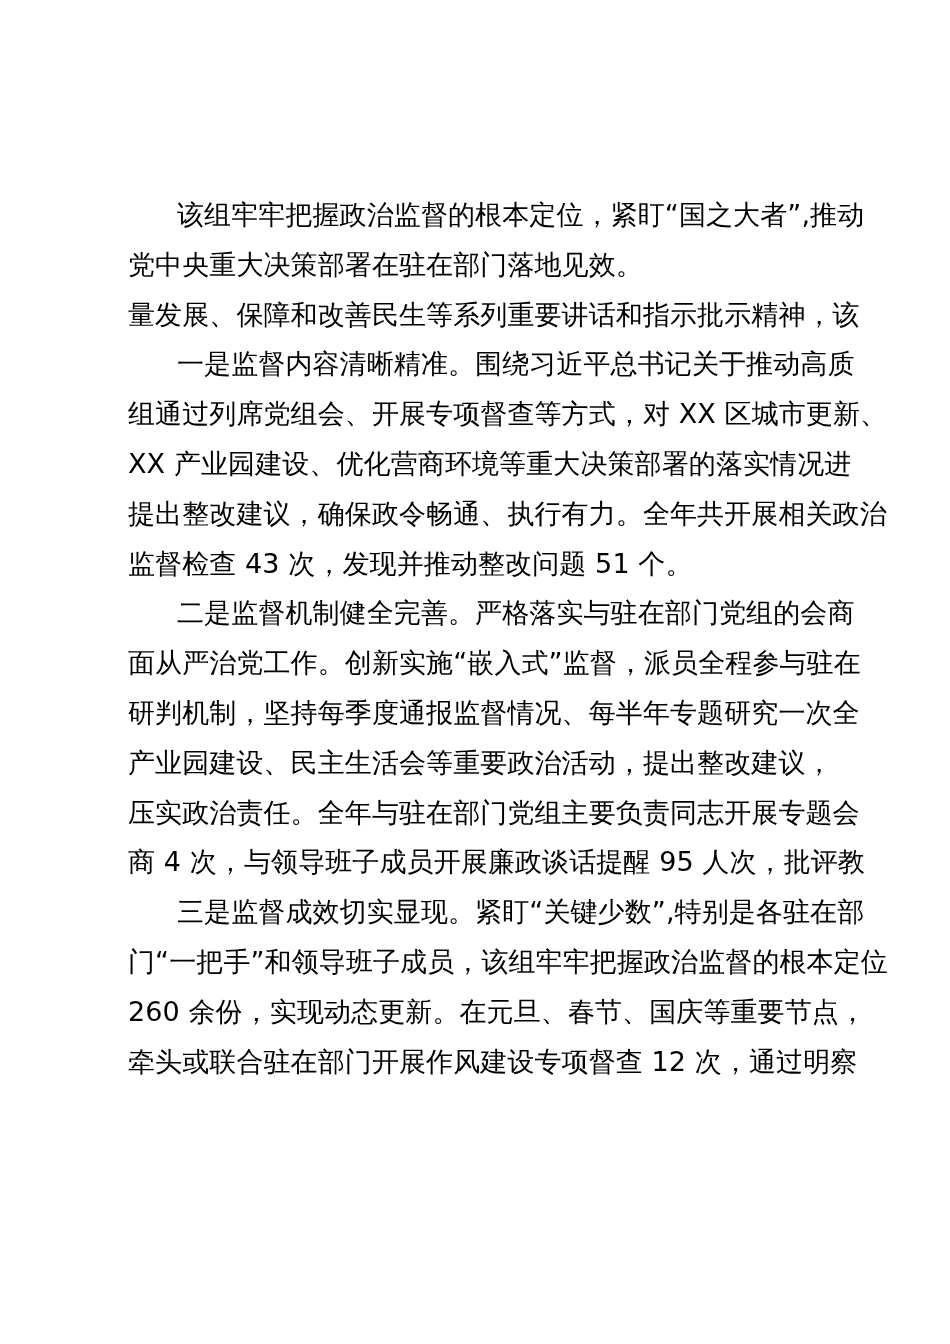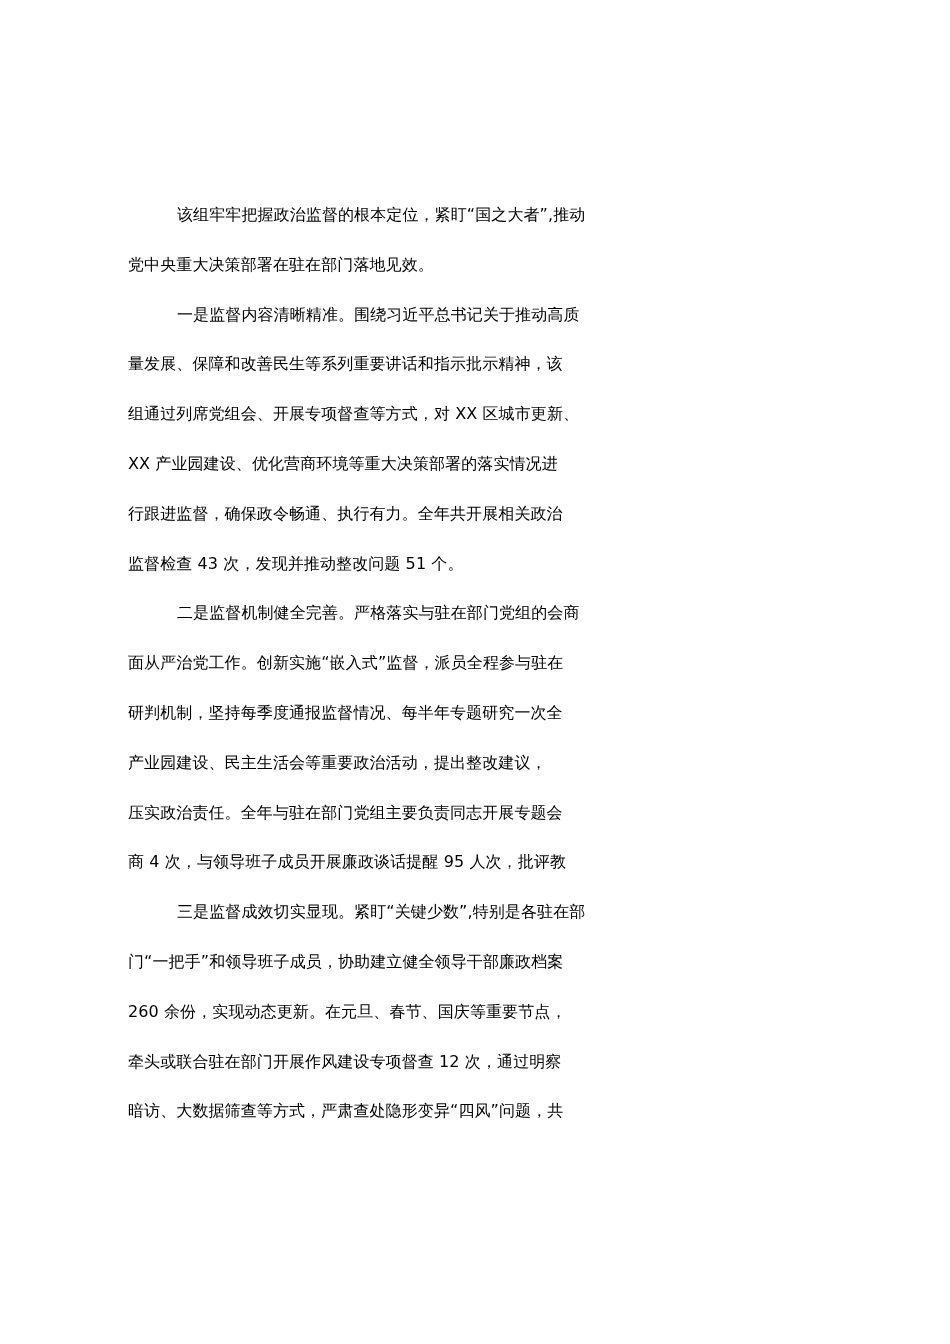--- a/index.html
+++ b/index.html
@@ -3,21 +3,21 @@
   <meta charset="utf-8">
   <style>
     html, body { margin: 0; padding: 0; background: #ffffff; }
     body { width: 950px; height: 1344px; position: relative; overflow: hidden; }
     .page {
       position: absolute;
       left: 128px;
       top: 190px;
       width: 700px;
       font-family: "DejaVu Sans", sans-serif;
-      font-size: 16px;
+      font-size: 27px;
       line-height: 49.8px;
       color: #000000;
       letter-spacing: 0.1px;
     }
     .para {
       margin: 0;
       padding: 0;
       white-space: nowrap;
     }
     .line { display: block; height: 49.8px; }
@@ -25,35 +25,34 @@
   </style>
 </head>
 <body>
 
 <div class="page">
   <div class="para">
     <span class="line indent">该组牢牢把握政治监督的根本定位，紧盯“国之大者”,推动</span>
     <span class="line">党中央重大决策部署在驻在部门落地见效。</span>
   </div>
   <div class="para">
+    <span class="line">量发展、保障和改善民生等系列重要讲话和指示批示精神，该</span>
     <span class="line indent">一是监督内容清晰精准。围绕习近平总书记关于推动高质</span>
-    <span class="line">量发展、保障和改善民生等系列重要讲话和指示批示精神，该</span>
     <span class="line">组通过列席党组会、开展专项督查等方式，对 XX 区城市更新、</span>
     <span class="line">XX 产业园建设、优化营商环境等重大决策部署的落实情况进</span>
-    <span class="line">行跟进监督，确保政令畅通、执行有力。全年共开展相关政治</span>
+    <span class="line">提出整改建议，确保政令畅通、执行有力。全年共开展相关政治</span>
     <span class="line">监督检查 43 次，发现并推动整改问题 51 个。</span>
   </div>
   <div class="para">
     <span class="line indent">二是监督机制健全完善。严格落实与驻在部门党组的会商</span>
     <span class="line">面从严治党工作。创新实施“嵌入式”监督，派员全程参与驻在</span>
     <span class="line">研判机制，坚持每季度通报监督情况、每半年专题研究一次全</span>
     <span class="line">产业园建设、民主生活会等重要政治活动，提出整改建议，</span>
     <span class="line">压实政治责任。全年与驻在部门党组主要负责同志开展专题会</span>
     <span class="line">商 4 次，与领导班子成员开展廉政谈话提醒 95 人次，批评教</span>
   </div>
   <div class="para">
     <span class="line indent">三是监督成效切实显现。紧盯“关键少数”,特别是各驻在部</span>
-    <span class="line">门“一把手”和领导班子成员，协助建立健全领导干部廉政档案</span>
+    <span class="line">门“一把手”和领导班子成员，该组牢牢把握政治监督的根本定位</span>
     <span class="line">260 余份，实现动态更新。在元旦、春节、国庆等重要节点，</span>
     <span class="line">牵头或联合驻在部门开展作风建设专项督查 12 次，通过明察</span>
-    <span class="line">暗访、大数据筛查等方式，严肃查处隐形变异“四风”问题，共</span>
   </div>
 </div>
 
 </body></html>

